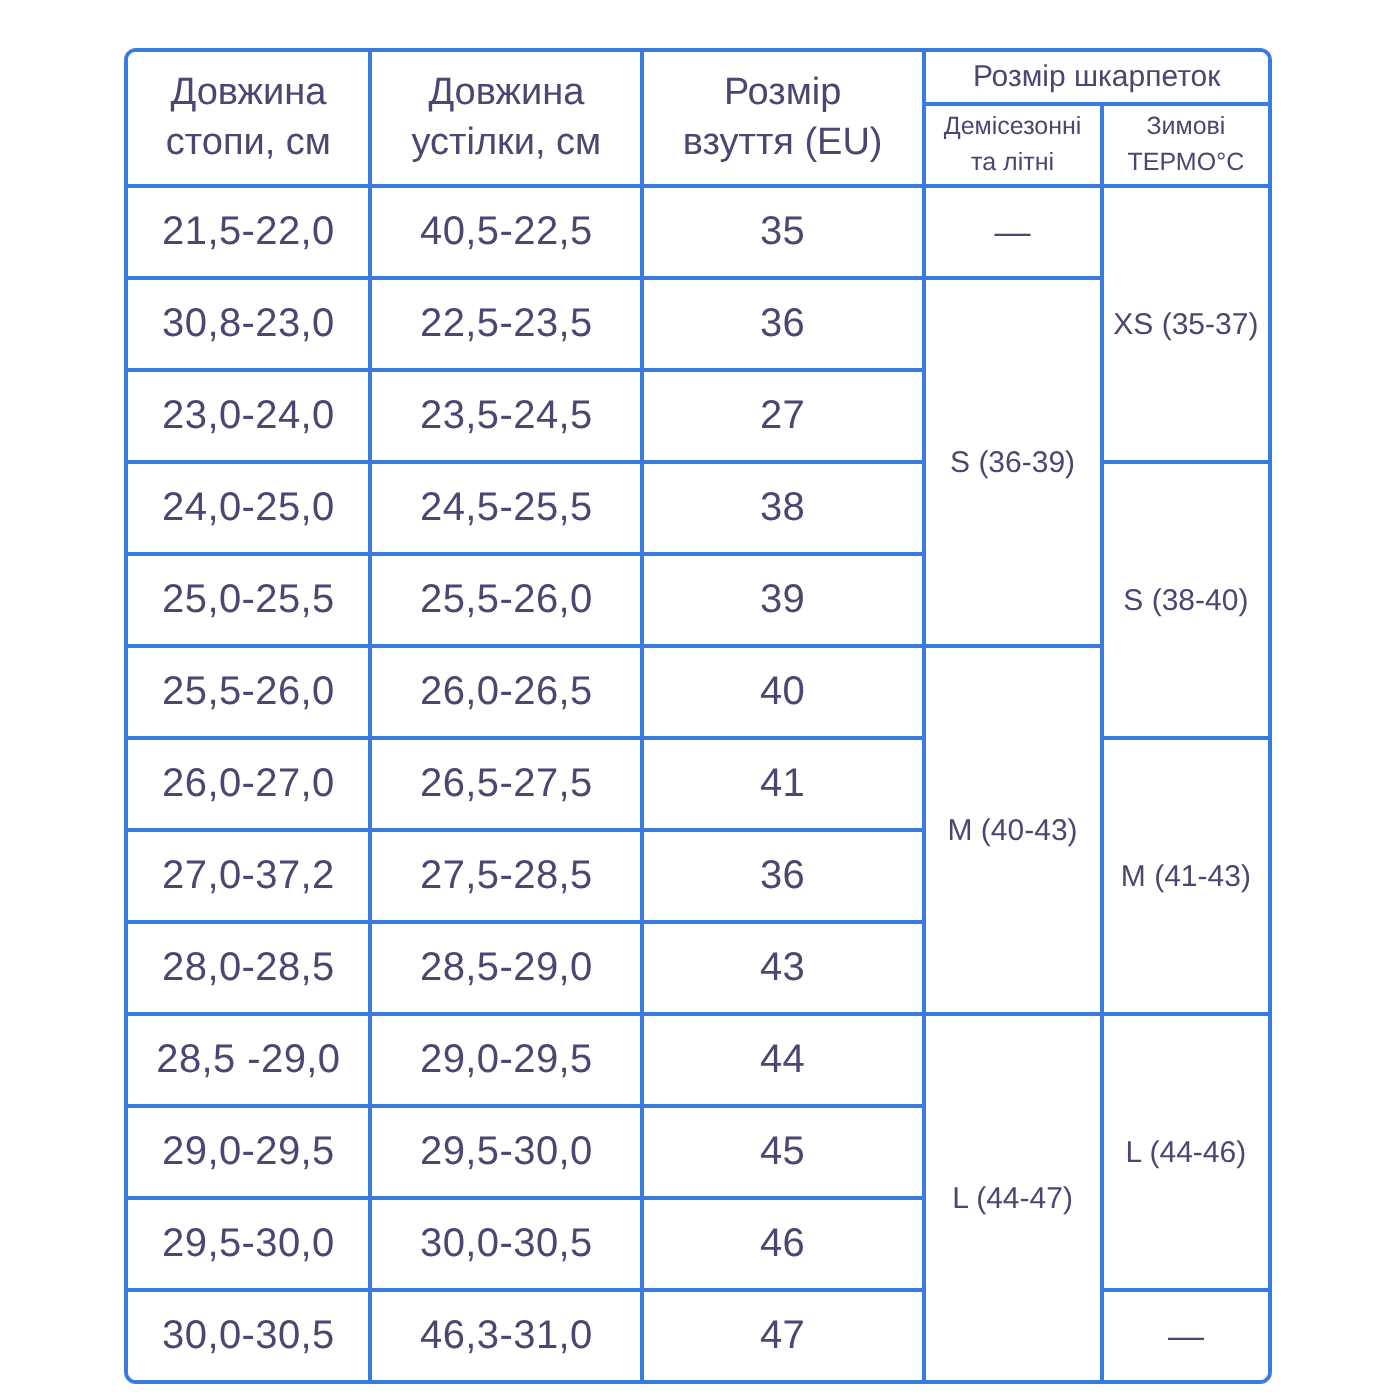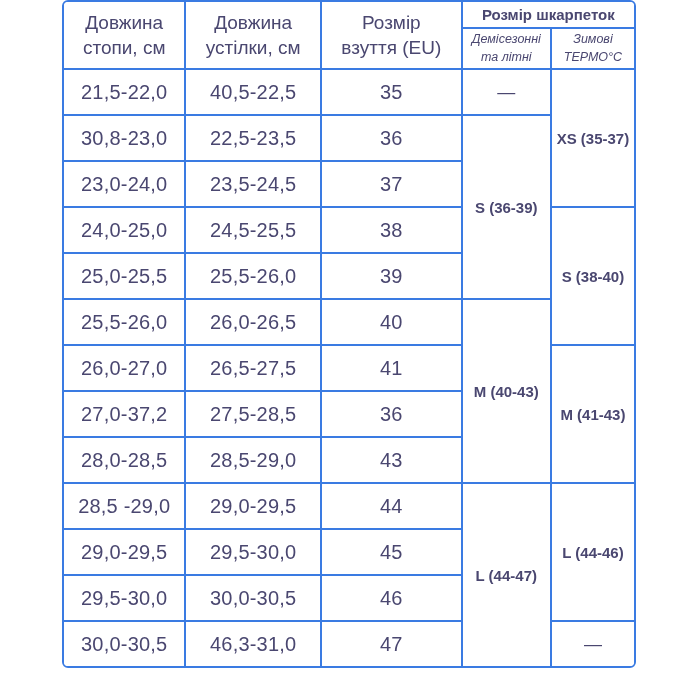--- a/index.html
+++ b/index.html
@@ -8,21 +8,21 @@
   }
   * { box-sizing: border-box; }
   html, body { margin: 0; padding: 0; background: #ffffff; }
   body {
     width: 700px; height: 700px;
     font-family: "Liberation Sans", sans-serif;
     color: var(--text);
   }
   .page {
     width: 700px; height: 700px;
-    padding: 0 64px 9px 62px;
+    padding: 24px 64px 9px 62px;
   }
   .table-wrap {
     border: 2.5px solid var(--border);
     border-radius: 6px;
     overflow: hidden;
   }
   table {
     border-collapse: collapse;
     table-layout: fixed;
     width: calc(100% + 4px);
@@ -30,47 +30,47 @@
   }
   th, td {
     border: 2px solid var(--border);
     text-align: center;
     vertical-align: middle;
     padding: 2px 3px;
     color: var(--text);
     background: #ffffff;
   }
   thead tr.top-row th { height: 27px; }
-  thead tr.sub-row th { height: 38px; font-style: italic; }
+  thead tr.sub-row th { height: 38px; }
   th.main {
     font-size: 19px;
     font-weight: 500;
     line-height: 1.32;
     white-space: pre-line;
   }
   th.socks-title {
     font-size: 15px;
-    font-weight: 700;
+    font-weight: 400;
   }
   th.sub {
     font-size: 12.5px;
     font-weight: 500;
     line-height: 1.4;
     white-space: pre-line;
   }
   tbody td { height: 46px; }
   td.data {
     font-size: 20px;
     font-weight: 500;
     letter-spacing: 0.2px;
     text-align: center;
   }
   td.merge {
     font-size: 15px;
-    font-weight: 700;
+    font-weight: 400;
   }
   td.dash {
     font-size: 18px;
     font-weight: 500;
   }
 </style>
 </head>
 <body>
 
 <div class="page">
@@ -110,21 +110,21 @@
         </tr>
         <tr>
           <td class="data">30,8-23,0</td>
           <td class="data">22,5-23,5</td>
           <td class="data">36</td>
           <td class="merge" rowspan="4">S (36-39)</td>
         </tr>
         <tr>
           <td class="data">23,0-24,0</td>
           <td class="data">23,5-24,5</td>
-          <td class="data">37</td>
+          <td class="data">27</td>
         </tr>
         <tr>
           <td class="data">24,0-25,0</td>
           <td class="data">24,5-25,5</td>
           <td class="data">38</td>
           <td class="merge" rowspan="3">S (38-40)</td>
         </tr>
         <tr>
           <td class="data">25,0-25,5</td>
           <td class="data">25,5-26,0</td>

